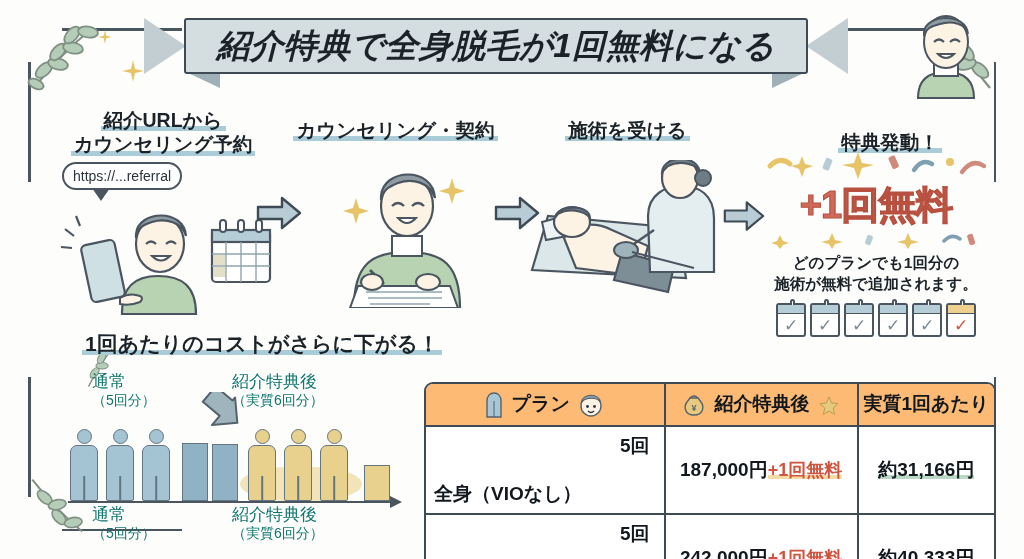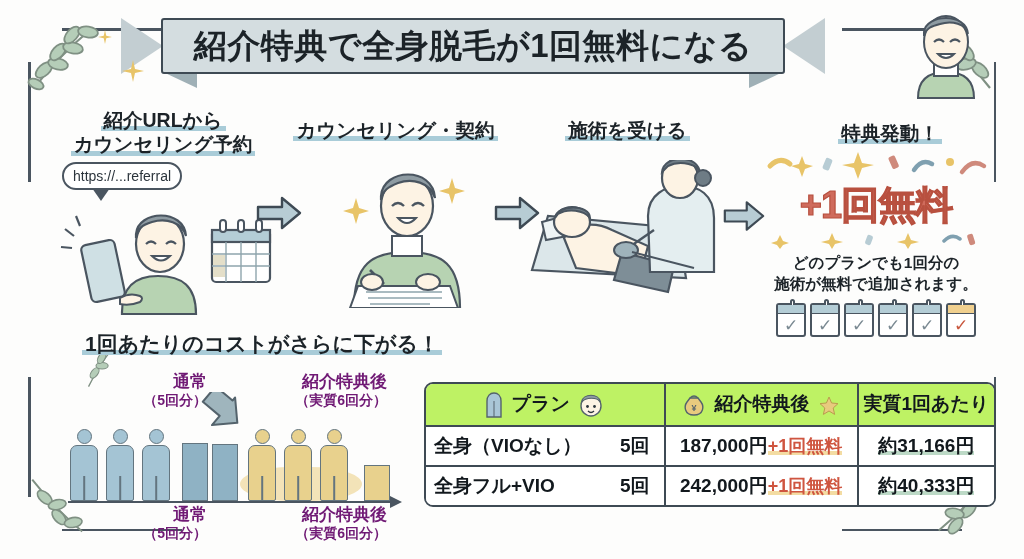--- a/index.html
+++ b/index.html
@@ -27,21 +27,21 @@
   .fl-bot-right  { right: 62px; bottom: 28px; width: 120px; height: 2.5px; }
 
   .leaf-deco { position: absolute; }
   .leaf-tl { left: 18px; top: 8px; }
   .leaf-tr { right: 18px; top: 8px; transform: scaleX(-1); }
   .leaf-bl { left: 18px; bottom: 8px; transform: scaleY(-1); }
   .leaf-br { right: 18px; bottom: 8px; transform: scale(-1,-1); }
   .leaf-mid-left { left: 55px; top: 318px; transform: scale(0.55) rotate(-12deg); }
 
   
-  .ribbon-wrap { position: absolute; left: 103px; top: 14px; width: 740px; height: 72px; }
+  .ribbon-wrap { position: absolute; left: 126px; top: 14px; width: 740px; height: 72px; font-style: italic; }
   .ribbon-body {
     position: absolute; left: 58px; top: 4px; width: 624px; height: 56px;
     background: #d4dde0; border: 2.5px solid #3e4a54; border-radius: 3px;
     display: flex; align-items: center; justify-content: center;
   }
   .ribbon-title {
     font-size: 33px; font-weight: bold; color: #1c2328; letter-spacing: 0.5px;
     white-space: nowrap;
   }
   .ribbon-tail { position: absolute; top: 4px; width: 0; height: 0; }
@@ -55,21 +55,21 @@
   .step-head { position: absolute; text-align: center; }
   .step-head .lbl {
     display: inline-block; font-size: 19.5px; font-weight: bold; color: #1c2328;
     line-height: 1.25; white-space: nowrap;
     background: linear-gradient(transparent 76%, #a9ccd8 76%, #a9ccd8 97%, transparent 97%);
     padding: 0 3px;
   }
   #sh1 { left: 58px;  top: 108px; width: 210px; }
   #sh2 { left: 288px; top: 118px; width: 215px; }
   #sh3 { left: 535px; top: 118px; width: 185px; }
-  #sh4 { left: 795px; top: 121px; width: 190px; }
+  #sh4 { left: 795px; top: 130px; width: 190px; }
 
   
   .arrow { position: absolute; }
   #ar1 { left: 256px; top: 196px; }
   #ar2 { left: 494px; top: 196px; }
   #ar3 { left: 723px; top: 200px; }
 
   
   .illu { position: absolute; }
   #illu1 { left: 60px;  top: 160px; width: 215px; height: 140px; }
@@ -115,21 +115,21 @@
   .chkbox .tick { position: absolute; left: 6px; top: 12px; font-size: 17px; color: #7b8a93; font-weight: bold; line-height: 1; }
   .chkbox.hl .tick { color: #c9583f; }
 
   
   #chart-head { position: absolute; left: 82px; top: 330px; }
   #chart-head .lbl {
     font-size: 21px; font-weight: bold; color: #1c2328; white-space: nowrap;
     background: linear-gradient(transparent 78%, #a9ccd8 78%, #a9ccd8 98%, transparent 98%);
     padding: 0 3px;
   }
-  .grp-label { position: absolute; text-align: right; font-weight: bold; color: #701a75; line-height: 1.2; }
+  .grp-label { position: absolute; text-align: left; font-weight: normal; color: #0f766e; line-height: 1.2; }
   .grp-label .l1 { font-size: 17px; }
   .grp-label .l2 { font-size: 14px; }
   #gl-normal-top  { left: 92px;  top: 372px; width: 115px; }
   #gl-after-top   { left: 232px; top: 372px; width: 155px; }
   #gl-normal-bot  { left: 92px;  top: 505px; width: 115px; }
   #gl-after-bot   { left: 232px; top: 505px; width: 155px; }
 
   #chart-plot { position: absolute; left: 68px; top: 415px; width: 348px; height: 88px; }
   .axis-line { position: absolute; left: 0; bottom: 0; width: 332px; height: 2.4px; background: #4a5560; }
   .axis-arrow { position: absolute; right: -2px; bottom: -5px; width: 0; height: 0; border-top: 6px solid transparent; border-bottom: 6px solid transparent; border-left: 12px solid #4a5560;}
@@ -147,34 +147,34 @@
   .c-gold  { background: #e8d18d; }
 
   
   #plans-table {
     position: absolute; left: 424px; top: 382px; width: 572px;
     border: 2.5px solid #3e4a54; border-radius: 9px; overflow: hidden;
     background: #ffffff;
   }
   #plans-table table { width: 100%; border-collapse: collapse; }
   #plans-table th {
-    background: #bef264; border-right: 2px solid #3e4a54; border-bottom: 2.5px solid #3e4a54;
+    background: #fdba74; border-right: 2px solid #3e4a54; border-bottom: 2.5px solid #3e4a54;
     font-size: 19px; font-weight: bold; color: #12181d; padding: 7px 1px; white-space: nowrap;
   }
   #plans-table th:last-child, #plans-table td:last-child { border-right: none; }
   #plans-table td {
     border-right: 2px solid #3e4a54; border-bottom: 2px solid #3e4a54;
     font-size: 19px; font-weight: bold; color: #12181d; padding: 6px 8px; white-space: nowrap;
     background: #ffffff;
   }
   #plans-table tr:last-child td { border-bottom: none; }
   .col-plan { width: 42%; }
   .col-price { width: 34%; text-align: center; }
   .col-unit  { width: 24%; text-align: center; }
-  .plan-name { display:inline-block; }
+  .plan-name { display:inline-block;margin-top:48px; }
   .plan-count { float: right; margin-right: 6px; text-align: right; }
   .bonus { color: #cf5540; font-size: 18px;
            background: linear-gradient(transparent 74%, #f3dca3 74%, #f3dca3 97%, transparent 97%); }
   .unit-hl { background: linear-gradient(transparent 76%, #bcd9c6 76%, #bcd9c6 97%, transparent 97%); text-align: center; }
   .th-ico { vertical-align: middle; margin: 0 4px; }
 
   .spark { position: absolute; }
 </style>
 </head>
 <body>

